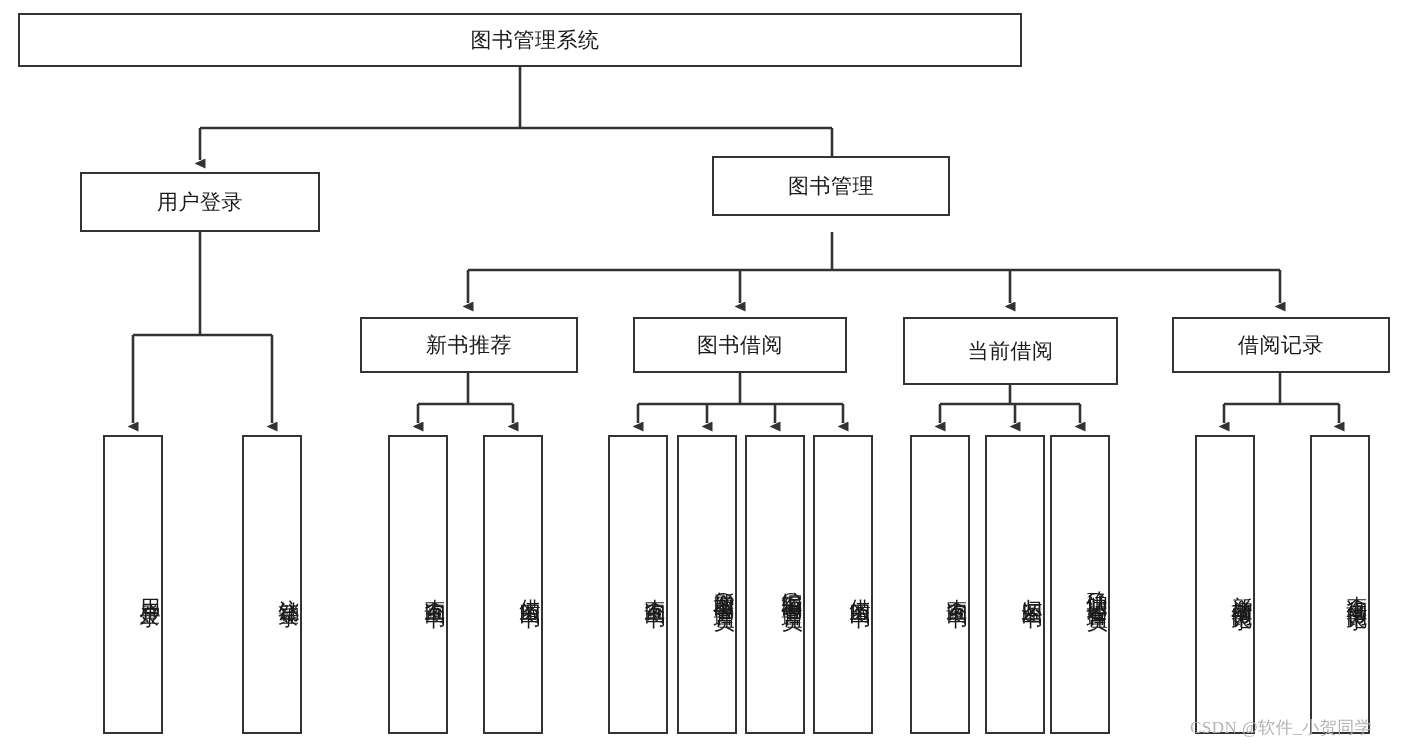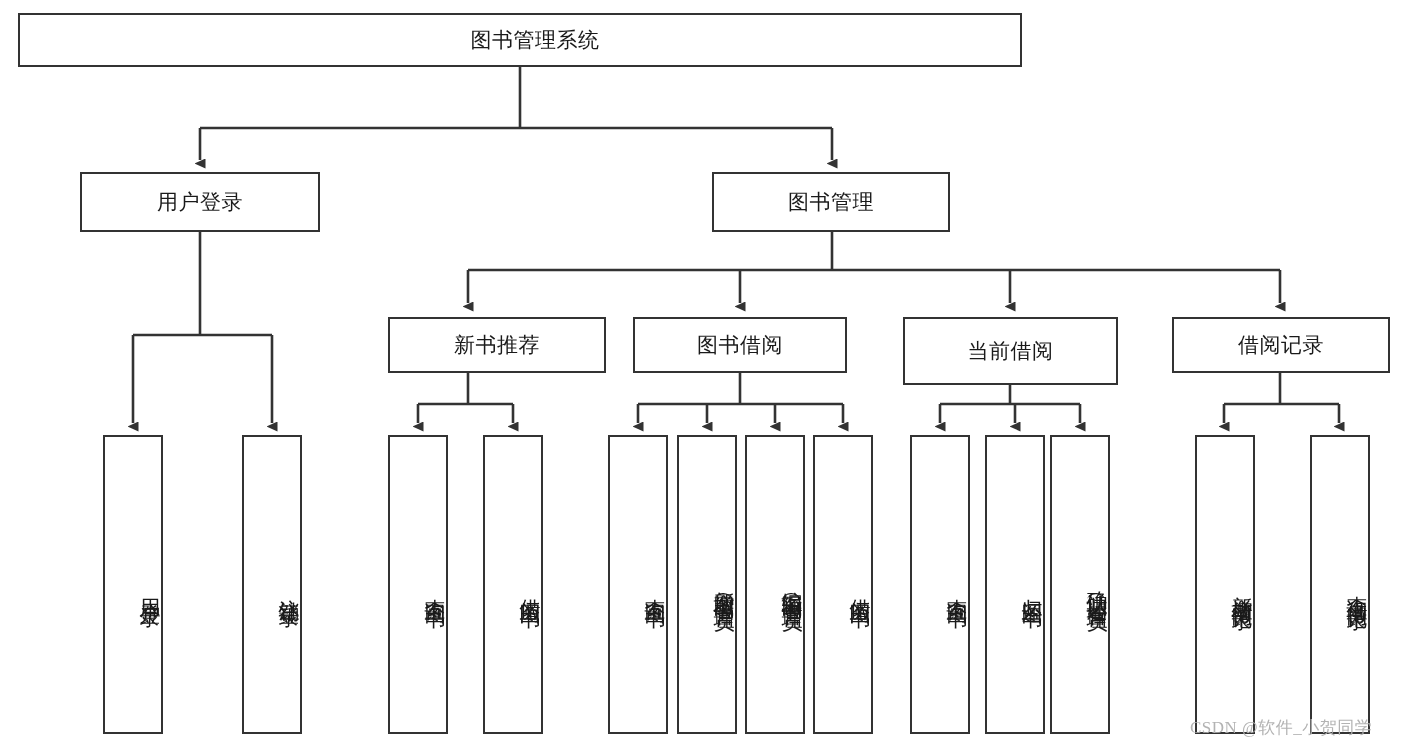--- a/index.html
+++ b/index.html
@@ -117,25 +117,25 @@
     </g>
   </svg>
 
   <div class="node node-h" style="left:18px; top:13px; width:1004px; height:54px;padding-left:30px;">
     <span>图书管理系统</span>
   </div>
 
   <div class="node node-h" style="left:80px; top:172px; width:240px; height:60px;">
     <span>用户登录</span>
   </div>
-  <div class="node node-h" style="left:712px; top:172px; width:238px; height:60px;align-items:center;">
+  <div class="node node-h" style="left:712px; top:156px; width:238px; height:60px;align-items:center;">
     <span>图书管理</span>
   </div>
 
-  <div class="node node-h" style="left:360px; top:317px; width:218px; height:56px;margin-left:28px;">
+  <div class="node node-h" style="left:360px; top:317px; width:218px; height:56px;">
     <span>新书推荐</span>
   </div>
   <div class="node node-h" style="left:633px; top:317px; width:214px; height:56px;">
     <span>图书借阅</span>
   </div>
   <div class="node node-h" style="left:903px; top:317px; width:215px; height:68px;">
     <span>当前借阅</span>
   </div>
   <div class="node node-h" style="left:1172px; top:317px; width:218px; height:56px;">
     <span>借阅记录</span>

